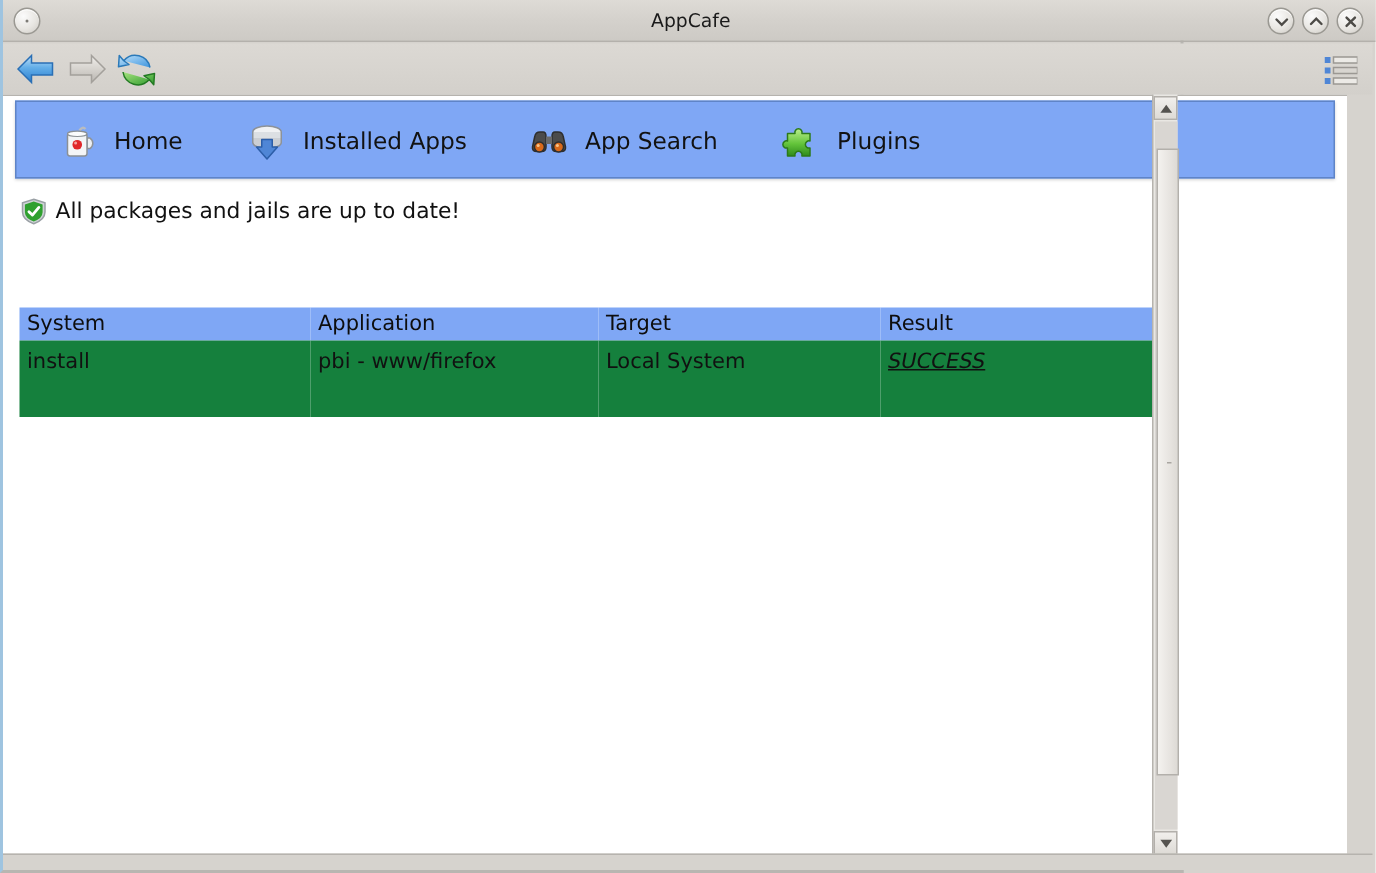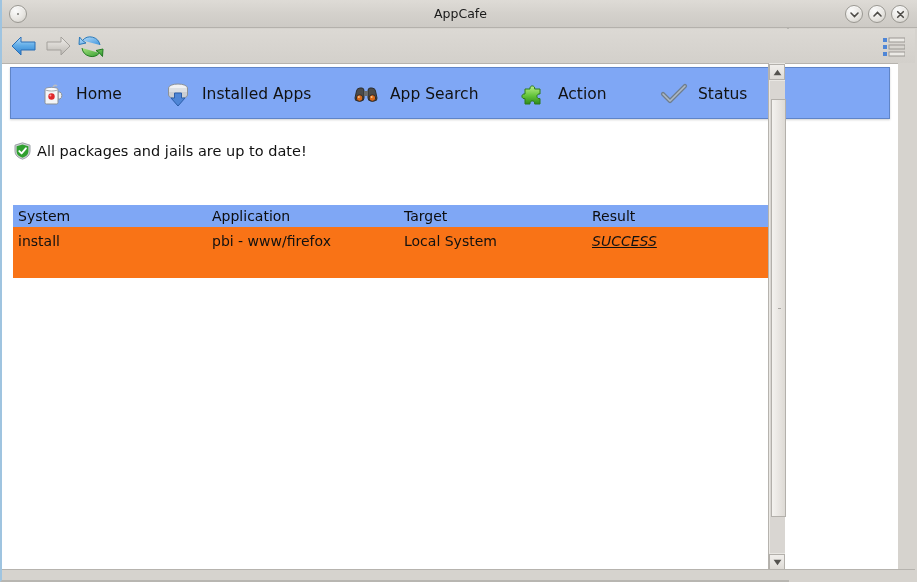--- a/index.html
+++ b/index.html
@@ -91,21 +91,21 @@
   }
   .nav-ico { width: 30px; height: 30px; display:block; }
   #nav-home          { left: 26px; }
   #nav-installed     { left: 152px; }
   #nav-appsearch     { left: 340px; }
   #nav-plugins       { left: 508px; }
   #nav-status        { left: 648px; }
 
   
   .status-line {
-    position: absolute; left: 12px; top: 78px;
+    position: absolute; left: 12px; top: 68px;
     display: flex; align-items: center;
   }
   .status-line .txt {
     font-size: 14.5px; color: #111;
     margin-left: 6px;
   }
   .section-label {
     position: absolute; left: 11px; top: 108px;
     font-size: 14.5px; color: #111;
   }
@@ -120,21 +120,21 @@
   .table th {
     background: #7fa7f5;
     font-weight: normal;
     font-size: 14px;
     color: #0d0d0d;
     text-align: left;
     padding: 3px 0 3px 5px;
     height: 21px;
   }
   .table td {
-    background: #f97316;
+    background: #15803d;
     font-size: 14px;
     color: #111;
     padding: 6px 0 6px 5px;
     height: 51px;
     vertical-align: top;
   }
   .col-action { width: 194px; }
   .col-app    { width: 192px; }
   .col-target { width: 188px; }
   .col-result { width: 194px; }
@@ -323,30 +323,23 @@
           <defs>
             <linearGradient id="gGreen" x1="0" y1="0" x2="0" y2="1">
               <stop offset="0%" stop-color="#b9ee8a"></stop>
               <stop offset="55%" stop-color="#63c43a"></stop>
               <stop offset="100%" stop-color="#2f8b1c"></stop>
             </linearGradient>
           </defs>
           <path d="M6 10 h5 a2.4 2.4 0 1 1 4.6 0 H21 v5 a2.4 2.4 0 1 0 0 4.6 V25 h-5.4
                    a2.4 2.4 0 1 0 -4.6 0 H6 v-5.4 a2.4 2.4 0 1 1 0 -4.6 z" fill="url(#gGreen)" stroke="#2c7a19" stroke-width="1" stroke-linejoin="round"></path>
         </svg>
-        <span class="lbl">Action</span>
-      </div>
-
-      <div class="nav-item" id="nav-status">
-        <svg class="nav-ico" viewBox="0 0 30 30">
-          <path d="M4 15 L11 22 L26 7" stroke="#6f7d8c" stroke-width="4.2" fill="none" stroke-linecap="round" stroke-linejoin="round"></path>
-          <path d="M4 15 L11 22 L26 7" stroke="#aebac6" stroke-width="1.6" fill="none" stroke-linecap="round" stroke-linejoin="round"></path>
-        </svg>
-        <span class="lbl">Status</span>
-      </div>
+        <span class="lbl">Plugins</span>
+      </div>
+
     </div>
 
     <div class="status-line">
       <svg width="17" height="18" viewBox="0 0 17 18">
         <path d="M8.5 .8 L16 3.2 v6.2 q0 5.2 -7.5 7.8 Q1 14.6 1 9.4 V3.2 z" fill="#cfd3d6" stroke="#9aa0a5" stroke-width="1"></path>
         <path d="M8.5 2.4 L14.4 4.3 v5.1 q0 4.2 -5.9 6.3 Q2.6 13.6 2.6 9.4 V4.3 z" fill="#2fa02f"></path>
         <path d="M5.3 9.1 L7.6 11.4 L11.9 6.3" stroke="#ffffff" stroke-width="1.9" fill="none" stroke-linecap="round" stroke-linejoin="round"></path>
       </svg>
       <span class="txt">All packages and jails are up to date!</span>
     </div>

